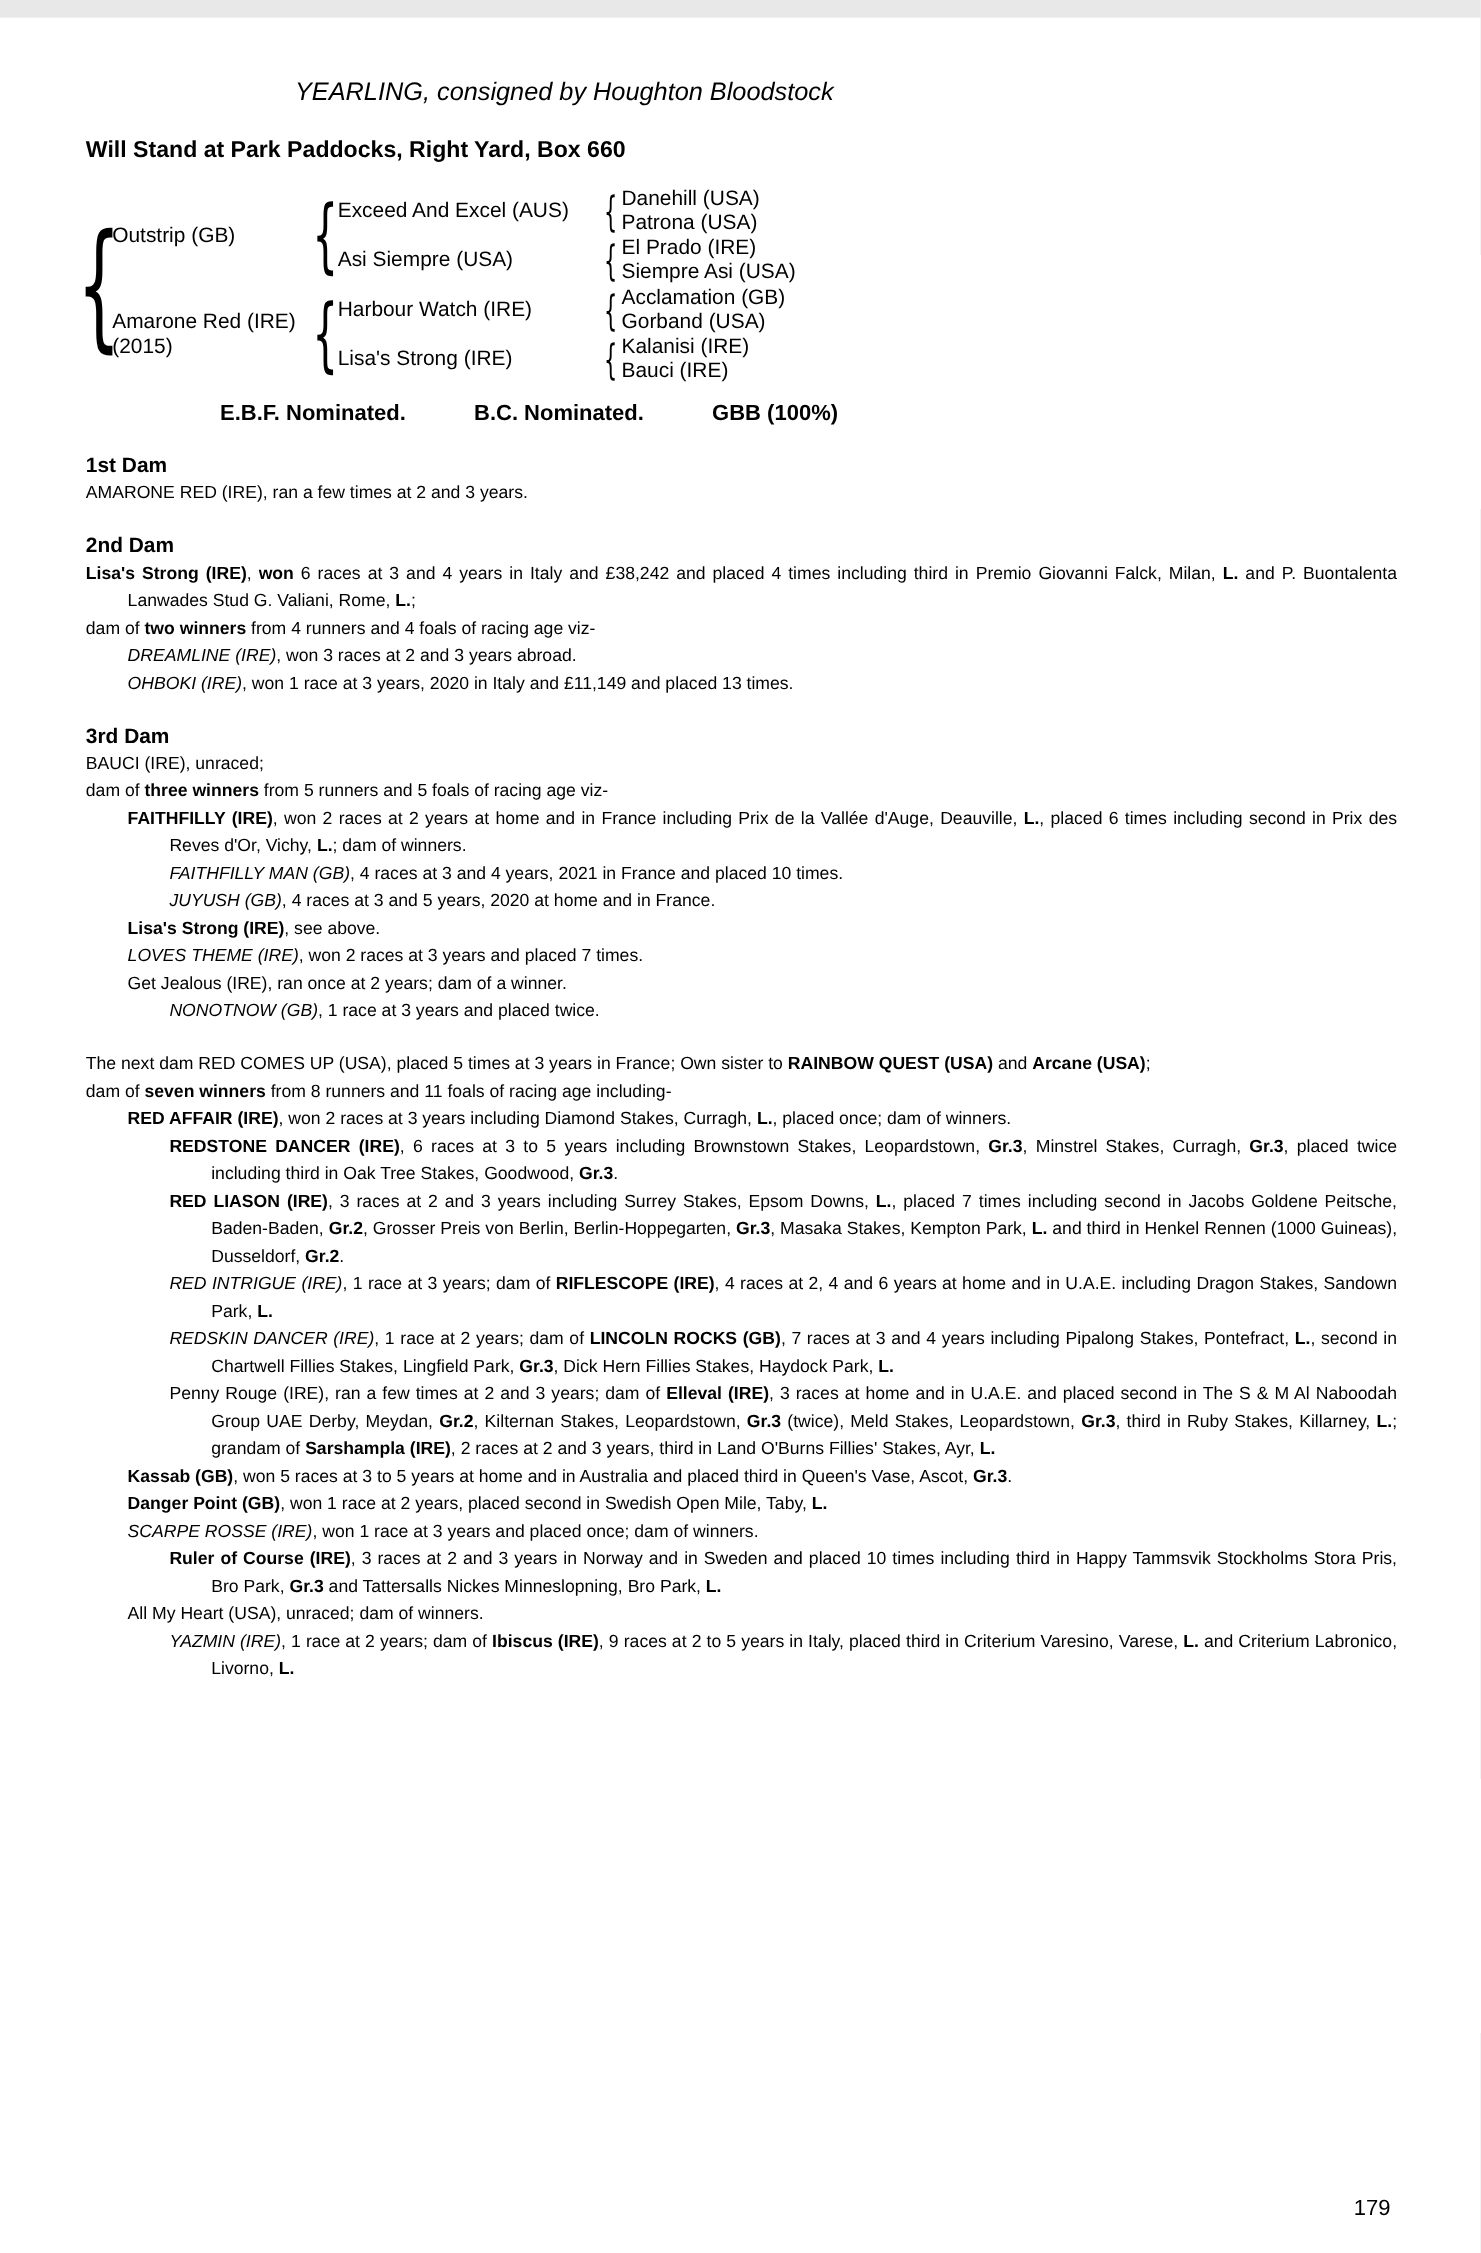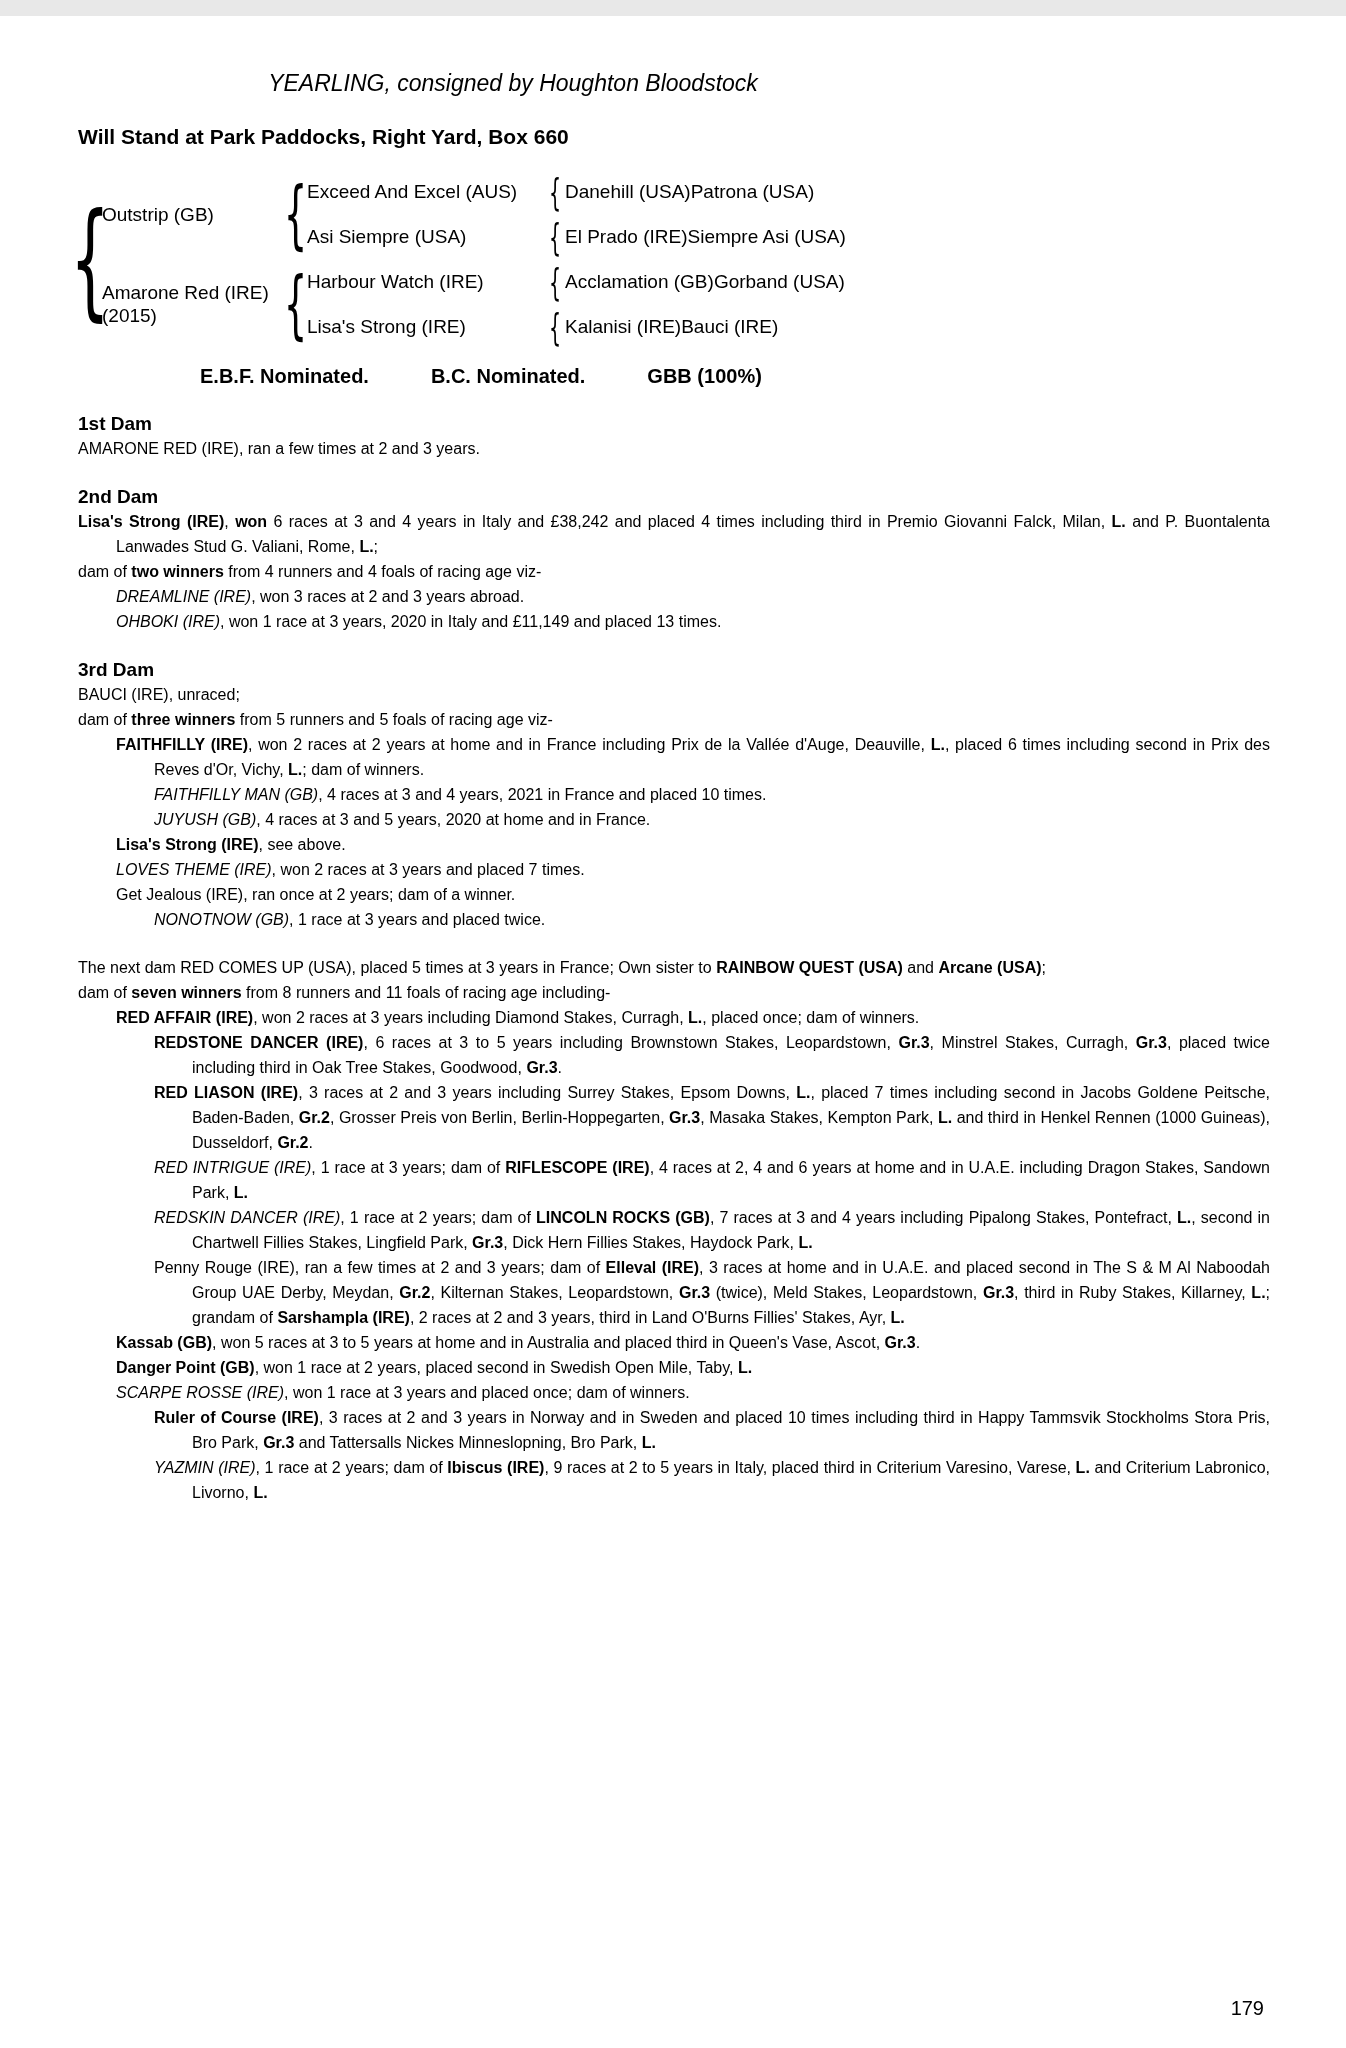--- a/index.html
+++ b/index.html
@@ -29,21 +29,21 @@
   .brace-lg { width:24px; } .brace-lg span { font-size:126px; }
   .brace-md { width:22px; } .brace-md span { font-size:74px; }
   .brace-sm { width:20px; } .brace-sm span { font-size:38px; }
 
   .gen2-col { display:flex; flex-direction:column; }
   .parent-unit { display:flex; align-items:center; height:90px; }
   .parent-name { width:183px; flex:0 0 auto; line-height:23px; }
   .gen3-col { display:flex; flex-direction:column; }
   .gp-unit { display:flex; align-items:center; height:45px; }
   .gp-name { width:238px; flex:0 0 auto; }
-  .gen4-col { display:flex; flex-direction:row; justify-content:center; }
+  .gen4-col { display:flex; flex-direction:column; justify-content:center; }
   .gg-line { height:22px; line-height:22px; white-space:nowrap; }
 
   
   .noms { display:flex; font-weight:bold; font-size:20px; padding-left:122px; gap:62px; margin-top:16px; }
 
   
   .sec { margin-top:23px; }
   .dam-heading { font-weight:bold; font-size:19px; line-height:25px; }
   .para { font-size:16px; line-height:25px; text-align:justify; }
   .p0 { padding-left:38px;  text-indent:-38px; }
@@ -173,19 +173,20 @@
       <div class="para p1"><span class="b">RED AFFAIR (IRE)</span><span>, won 2 races at 3 years including Diamond Stakes, Curragh, </span><span class="b">L.</span><span>, placed once; dam of winners.</span></div>
       <div class="para p2"><span class="b">REDSTONE DANCER (IRE)</span><span>, 6 races at 3 to 5 years including Brownstown Stakes, Leopardstown, </span><span class="b">Gr.3</span><span>, Minstrel Stakes, Curragh, </span><span class="b">Gr.3</span><span>, placed twice including third in Oak Tree Stakes, Goodwood, </span><span class="b">Gr.3</span><span>.</span></div>
       <div class="para p2"><span class="b">RED LIASON (IRE)</span><span>, 3 races at 2 and 3 years including Surrey Stakes, Epsom Downs, </span><span class="b">L.</span><span>, placed 7 times including second in Jacobs Goldene Peitsche, Baden-Baden, </span><span class="b">Gr.2</span><span>, Grosser Preis von Berlin, Berlin-Hoppegarten, </span><span class="b">Gr.3</span><span>, Masaka Stakes, Kempton Park, </span><span class="b">L.</span><span> and third in Henkel Rennen (1000 Guineas), Dusseldorf, </span><span class="b">Gr.2</span><span>.</span></div>
       <div class="para p2"><span class="i">RED INTRIGUE (IRE)</span><span>, 1 race at 3 years; dam of </span><span class="b">RIFLESCOPE (IRE)</span><span>, 4 races at 2, 4 and 6 years at home and in U.A.E. including Dragon Stakes, Sandown Park, </span><span class="b">L.</span></div>
       <div class="para p2"><span class="i">REDSKIN DANCER (IRE)</span><span>, 1 race at 2 years; dam of </span><span class="b">LINCOLN ROCKS (GB)</span><span>, 7 races at 3 and 4 years including Pipalong Stakes, Pontefract, </span><span class="b">L.</span><span>, second in Chartwell Fillies Stakes, Lingfield Park, </span><span class="b">Gr.3</span><span>, Dick Hern Fillies Stakes, Haydock Park, </span><span class="b">L.</span></div>
       <div class="para p2"><span>Penny Rouge (IRE), ran a few times at 2 and 3 years; dam of </span><span class="b">Elleval (IRE)</span><span>, 3 races at home and in U.A.E. and placed second in The S &amp; M Al Naboodah Group UAE Derby, Meydan, </span><span class="b">Gr.2</span><span>, Kilternan Stakes, Leopardstown, </span><span class="b">Gr.3</span><span> (twice), Meld Stakes, Leopardstown, </span><span class="b">Gr.3</span><span>, third in Ruby Stakes, Killarney, </span><span class="b">L.</span><span>; grandam of </span><span class="b">Sarshampla (IRE)</span><span>, 2 races at 2 and 3 years, third in Land O'Burns Fillies' Stakes, Ayr, </span><span class="b">L.</span></div>
       <div class="para p1"><span class="b">Kassab (GB)</span><span>, won 5 races at 3 to 5 years at home and in Australia and placed third in Queen's Vase, Ascot, </span><span class="b">Gr.3</span><span>.</span></div>
       <div class="para p1"><span class="b">Danger Point (GB)</span><span>, won 1 race at 2 years, placed second in Swedish Open Mile, Taby, </span><span class="b">L.</span></div>
       <div class="para p1"><span class="i">SCARPE ROSSE (IRE)</span><span>, won 1 race at 3 years and placed once; dam of winners.</span></div>
       <div class="para p2"><span class="b">Ruler of Course (IRE)</span><span>, 3 races at 2 and 3 years in Norway and in Sweden and placed 10 times including third in Happy Tammsvik Stockholms Stora Pris, Bro Park, </span><span class="b">Gr.3</span><span> and Tattersalls Nickes Minneslopning, Bro Park, </span><span class="b">L.</span></div>
+      <div class="para p1"><span>All My Heart (USA), unraced; dam of winners.</span></div>
       <div class="para p2"><span class="i">YAZMIN (IRE)</span><span>, 1 race at 2 years; dam of </span><span class="b">Ibiscus (IRE)</span><span>, 9 races at 2 to 5 years in Italy, placed third in Criterium Varesino, Varese, </span><span class="b">L.</span><span> and Criterium Labronico, Livorno, </span><span class="b">L.</span></div>
     </div>
 
   </div>
 
   <div class="page-number">179</div>
 </div>
 
 </body></html>

